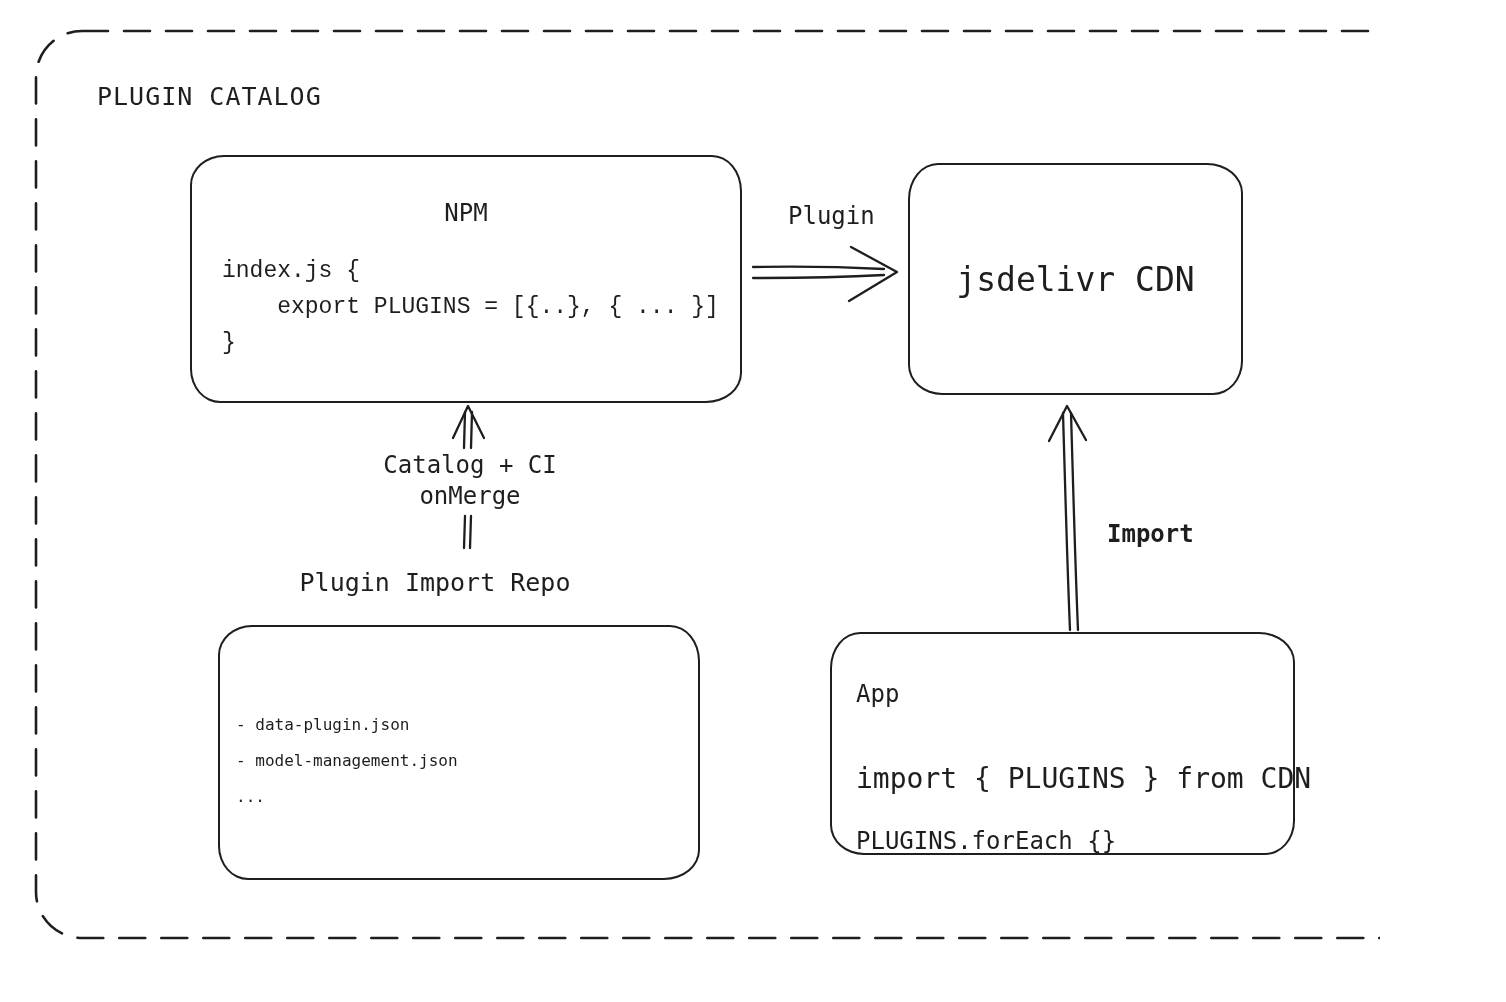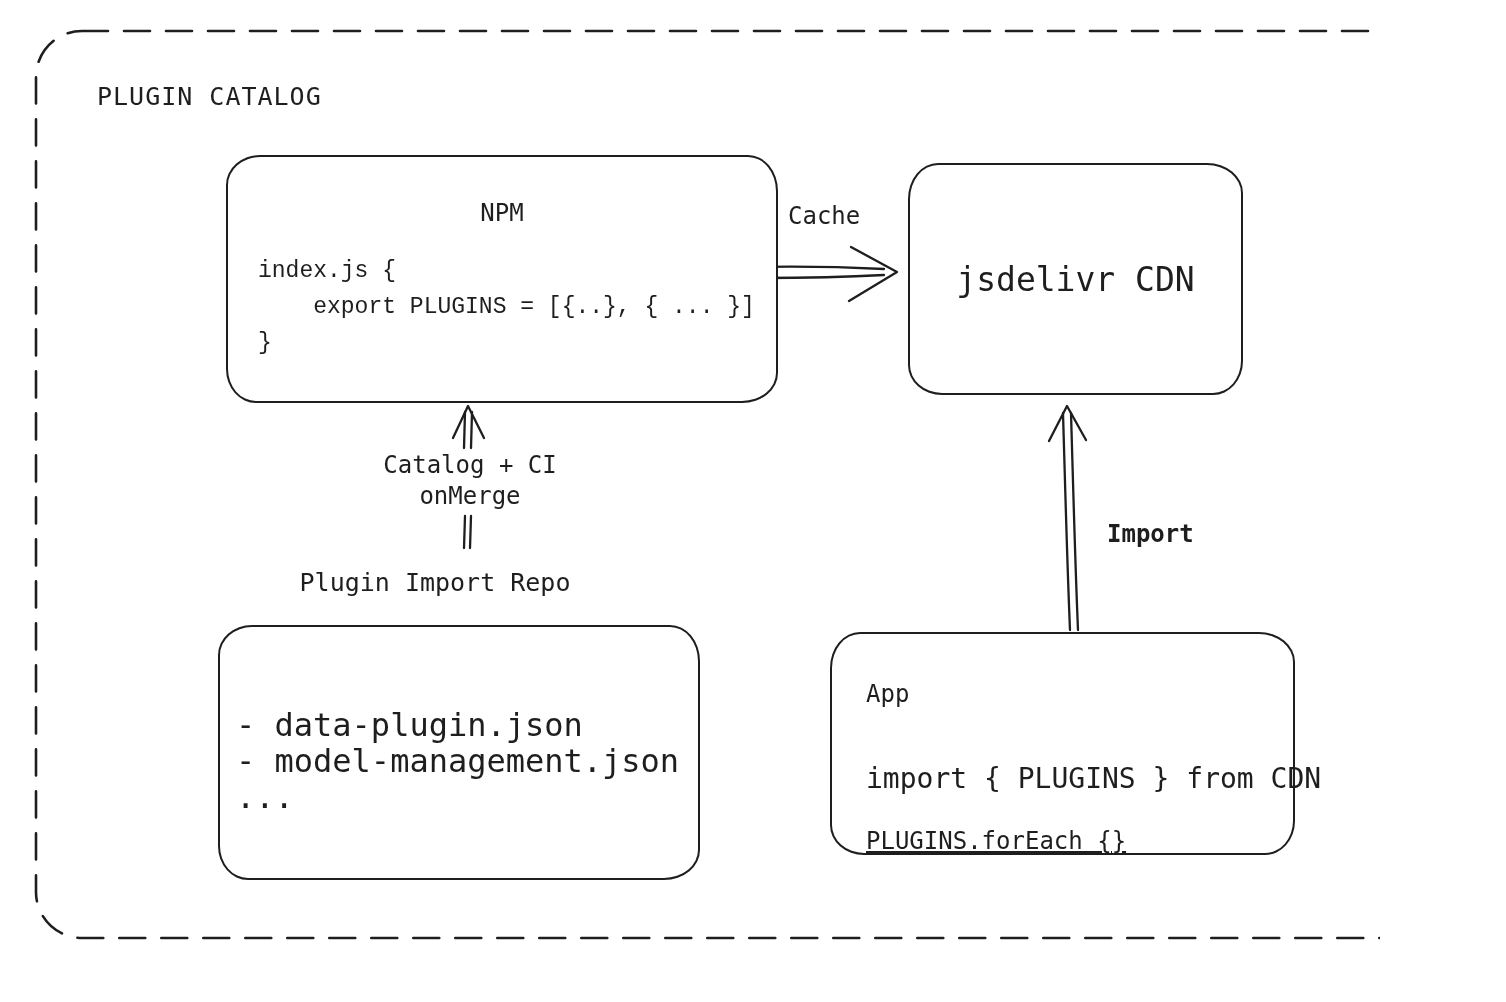--- a/index.html
+++ b/index.html
@@ -35,21 +35,21 @@
 
   .frame-title {
     position: absolute;
     left: 97px; top: 82px;
     font-size: 25px;
     letter-spacing: 1px;
     white-space: nowrap;
   }
 
   
-  .npm-node { left: 190px; top: 155px; width: 552px; height: 248px; margin-left: 36px; }
+  .npm-node { left: 190px; top: 155px; width: 552px; height: 248px; }
   .npm-node .node-title {
     text-align: center;
     padding-top: 42px;
     font-size: 24px;
   }
   .npm-node pre.code {
     margin-top: 26px;
     padding-left: 30px;
     font-family: Liberation Mono, monospace;
     font-size: 23px;
@@ -62,30 +62,30 @@
     left: 908px; top: 163px; width: 335px; height: 232px;
     display: flex; align-items: center; justify-content: center;
     font-size: 33px;
   }
 
   
   .repo-node { left: 218px; top: 625px; width: 482px; height: 255px; }
   .repo-node pre.code {
     padding: 80px 0 0 16px;
     font-family: inherit;
-    font-size: 32px;
+    font-size: 16px;
     line-height: 36px;
     white-space: pre;
   }
 
   
-  .app-node { left: 830px; top: 632px; width: 465px; height: 223px; padding: 46px 0 0 34px; }
+  .app-node { left: 830px; top: 632px; width: 465px; height: 223px; padding: 46px 0 0 24px; }
   .app-node .node-title { font-size: 24px; }
   .app-node .app-line-1 { margin-top: 54px; font-size: 28px; white-space: nowrap; }
-  .app-node .app-line-2 { margin-top: 32px; font-size: 24px; white-space: nowrap; text-decoration: underline; }
+  .app-node .app-line-2 { margin-top: 32px; font-size: 24px; white-space: nowrap; }
 
   
   .edge-label {
     position: absolute;
     font-size: 24px;
     white-space: pre-line;
   }
   .cache-label  { left: 788px;  top: 202px; }
   .build-label  { left: 330px;  top: 450px; width: 280px; text-align: center; line-height: 31px; }
   .repo-label   { left: 250px;  top: 568px; width: 370px; text-align: center; font-size: 25px; }
@@ -141,21 +141,21 @@
 - model-management.json
 ...</pre>
   </div>
 
   <div class="node sketch-b app-node">
     <div class="node-title">App</div>
     <div class="app-line-1">import { PLUGINS } from CDN</div>
     <div class="app-line-2">PLUGINS.forEach {}</div>
   </div>
 
-  <div class="edge-label cache-label">Cache</div>
+  <div class="edge-label cache-label">Plugin</div>
 
   <div class="edge-label build-label">Catalog + CI
 onMerge</div>
 
   <div class="edge-label repo-label">Plugin Import Repo</div>
 
   <div class="edge-label import-label">Import</div>
 
 </div>
 

